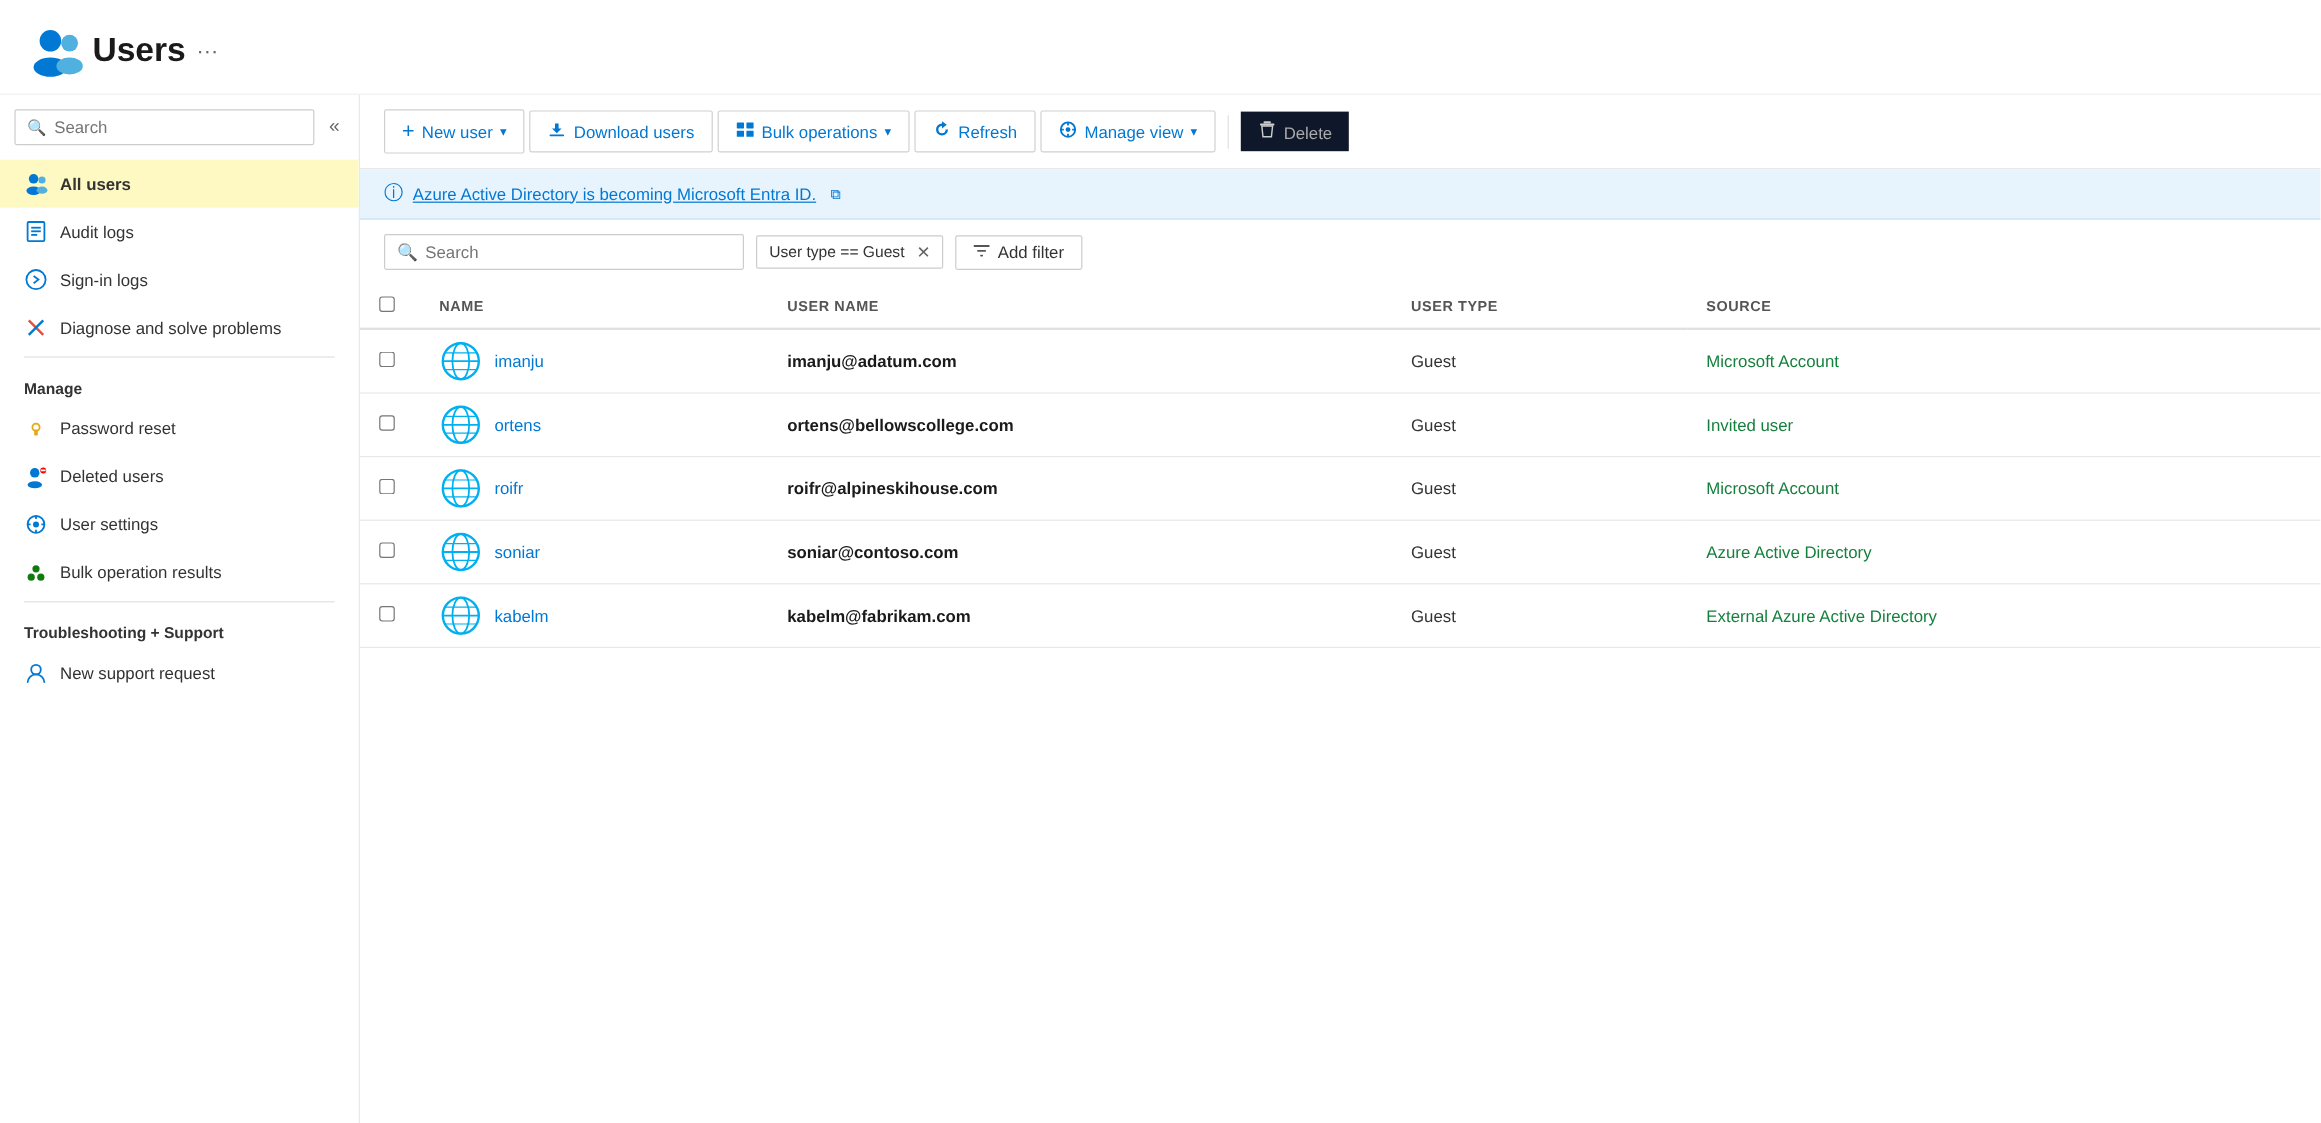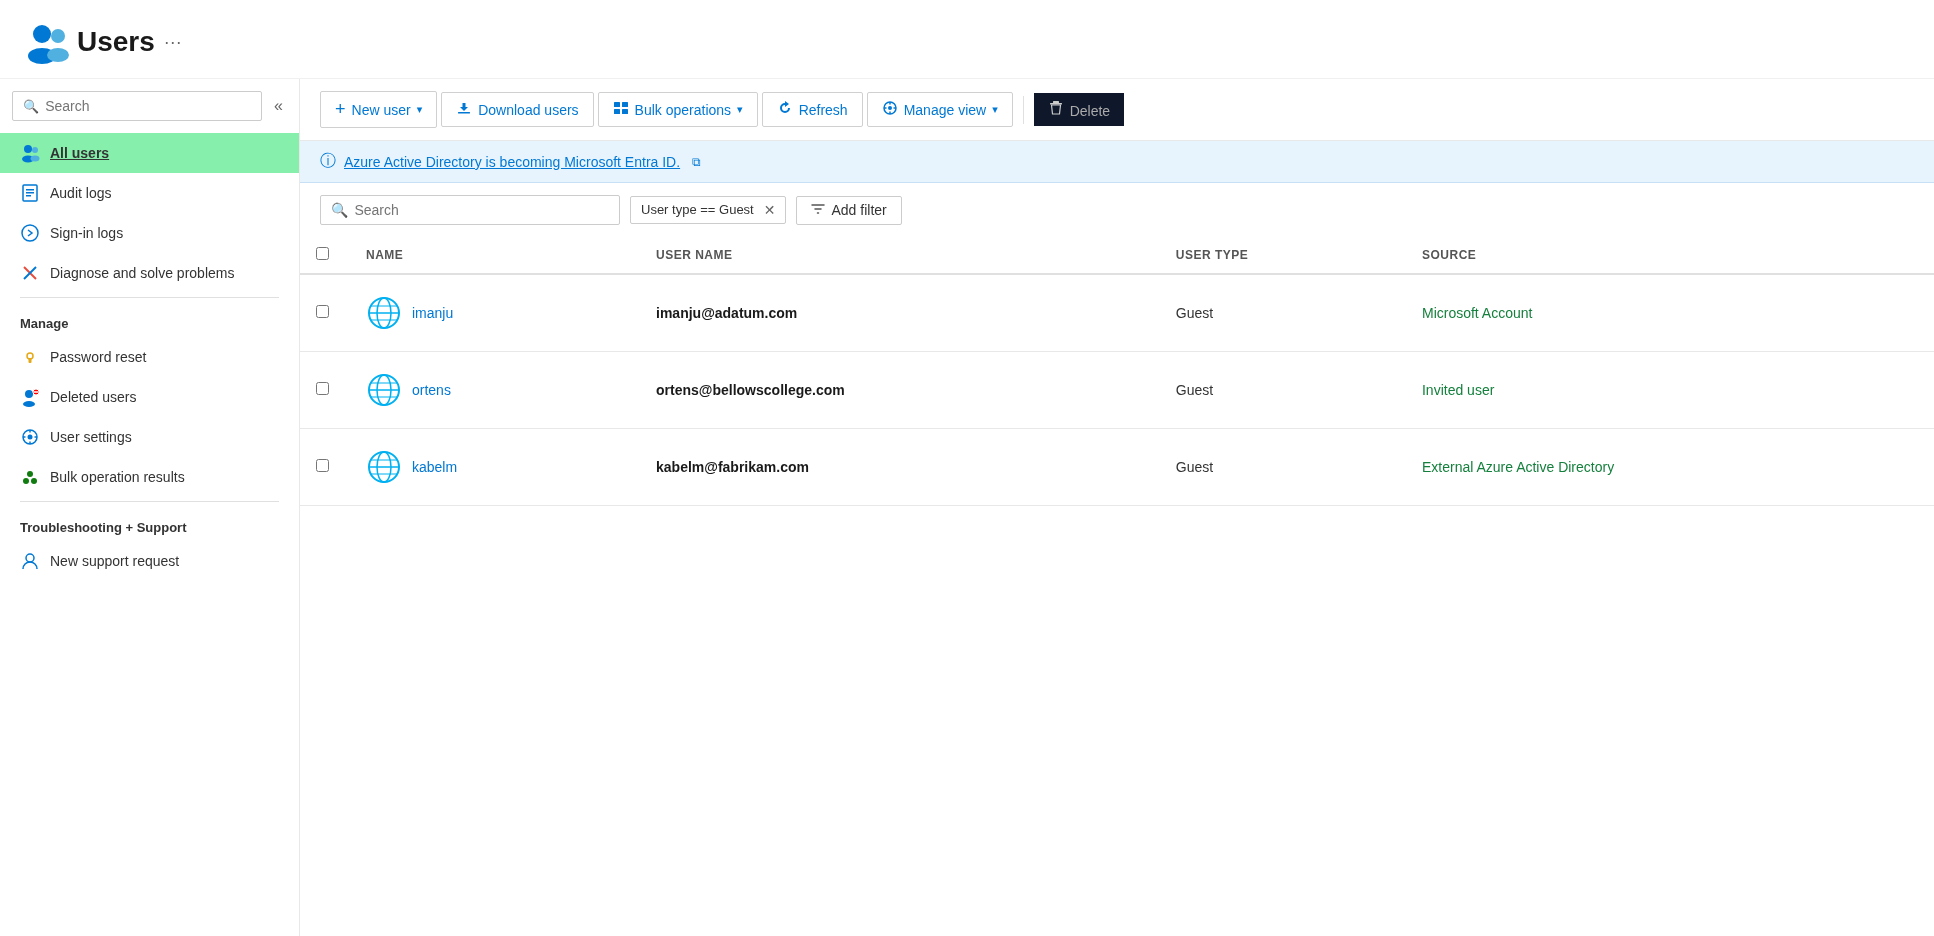--- a/index.html
+++ b/index.html
@@ -16,21 +16,21 @@
 
     
     .sidebar { width: 300px; min-width: 300px; border-right: 1px solid #e8e8e8; display: flex; flex-direction: column; padding: 12px 0; overflow-y: auto; }
     .sidebar-search-row { display: flex; align-items: center; padding: 0 12px 12px 12px; gap: 8px; }
     .sidebar-search { display: flex; align-items: center; border: 1px solid #ccc; border-radius: 2px; padding: 6px 10px; flex: 1; gap: 6px; background: #fff; }
     .sidebar-search input { border: none; outline: none; font-size: 14px; width: 100%; color: #333; }
     .sidebar-search-icon { color: #666; font-size: 13px; }
     .collapse-btn { background: none; border: none; cursor: pointer; color: #666; font-size: 16px; padding: 4px; }
 
     .sidebar-item { display: flex; align-items: center; padding: 10px 20px; cursor: pointer; gap: 10px; color: #333; font-size: 14px; }
-    .sidebar-item.active { background: #86efac; font-weight: 600; text-decoration: underline; }
+    .sidebar-item.active { background: #fef9c3; font-weight: 600; }
     .sidebar-item-icon { width: 20px; height: 20px; display: flex; align-items: center; justify-content: center; flex-shrink: 0; }
 
     .sidebar-section-label { padding: 14px 20px 6px 20px; font-size: 13px; font-weight: 700; color: #333; }
     .sidebar-divider { border: none; border-top: 1px solid #e0e0e0; margin: 4px 20px; }
 
     
     .content { flex: 1; display: flex; flex-direction: column; overflow: hidden; }
 
     
     .toolbar { display: flex; align-items: center; padding: 12px 20px; gap: 4px; border-bottom: 1px solid #e8e8e8; flex-wrap: nowrap; }
@@ -51,21 +51,21 @@
     .filter-search input { border: none; outline: none; font-size: 14px; width: 100%; }
     .filter-tag { display: flex; align-items: flex-start; background: #fff; border: 1px solid #ccc; border-radius: 2px; padding: 5px 10px; gap: 6px; font-size: 13px; color: #333; }
     .filter-tag-x { cursor: pointer; color: #666; font-size: 14px; margin-left: 4px; }
     .add-filter-btn { display: flex; align-items: center; gap: 6px; padding: 5px 14px; border: 1px solid #ccc; background: #fff; cursor: pointer; border-radius: 2px; font-size: 14px; color: #333; }
 
     
     .table-container { flex: 1; overflow-y: auto; }
     table { width: 100%; border-collapse: collapse; }
     thead th { padding: 10px 16px; text-align: left; font-size: 12px; font-weight: 700; color: #555; text-transform: uppercase; border-bottom: 2px solid #e0e0e0; letter-spacing: 0.5px; }
     tbody tr { border-bottom: 1px solid #e8e8e8; }
-    tbody td { padding: 20px 16px; font-size: 14px; vertical-align: middle; }
+    tbody td { padding: 8px 16px; font-size: 14px; vertical-align: middle; }
     .user-name-link { color: #0078d4; cursor: pointer; text-decoration: none; font-weight: 500; }
     .user-email { font-weight: 700; color: #1a1a1a; }
     .source-link { color: #15803d; }
     .globe-icon-cell { display: flex; align-items: center; gap: 10px; }
 
     
     .globe-svg { width: 36px; height: 36px; }
   </style>
 </head>
 <body>
@@ -343,20 +343,56 @@
               <td><input type="checkbox" style=""></td>
               <td>
       <div class="globe-icon-cell">
         <svg class="globe-svg" viewBox="0 0 36 36" xmlns="http://www.w3.org/2000/svg">
           <circle cx="18" cy="18" r="15" fill="none" stroke="#00b0f0" stroke-width="2"></circle>
           <ellipse cx="18" cy="18" rx="7" ry="15" fill="none" stroke="#00b0f0" stroke-width="1.5"></ellipse>
           <line x1="3" y1="18" x2="33" y2="18" stroke="#00b0f0" stroke-width="1.5"></line>
           <line x1="5" y1="11" x2="31" y2="11" stroke="#00b0f0" stroke-width="1"></line>
           <line x1="5" y1="25" x2="31" y2="25" stroke="#00b0f0" stroke-width="1"></line>
         </svg>
+        <a class="user-name-link">roifr</a>
+      </div>
+    </td>
+              <td><span class="user-email">roifr@alpineskihouse.com</span></td>
+              <td>Guest</td>
+              <td><span class="source-link">Microsoft Account</span></td>
+            </tr>
+            <tr>
+              <td><input type="checkbox" style=""></td>
+              <td>
+      <div class="globe-icon-cell">
+        <svg class="globe-svg" viewBox="0 0 36 36" xmlns="http://www.w3.org/2000/svg">
+          <circle cx="18" cy="18" r="15" fill="none" stroke="#00b0f0" stroke-width="2"></circle>
+          <ellipse cx="18" cy="18" rx="7" ry="15" fill="none" stroke="#00b0f0" stroke-width="1.5"></ellipse>
+          <line x1="3" y1="18" x2="33" y2="18" stroke="#00b0f0" stroke-width="1.5"></line>
+          <line x1="5" y1="11" x2="31" y2="11" stroke="#00b0f0" stroke-width="1"></line>
+          <line x1="5" y1="25" x2="31" y2="25" stroke="#00b0f0" stroke-width="1"></line>
+        </svg>
+        <a class="user-name-link">soniar</a>
+      </div>
+    </td>
+              <td><span class="user-email">soniar@contoso.com</span></td>
+              <td>Guest</td>
+              <td><span class="source-link">Azure Active Directory</span></td>
+            </tr>
+            <tr>
+              <td><input type="checkbox" style=""></td>
+              <td>
+      <div class="globe-icon-cell">
+        <svg class="globe-svg" viewBox="0 0 36 36" xmlns="http://www.w3.org/2000/svg">
+          <circle cx="18" cy="18" r="15" fill="none" stroke="#00b0f0" stroke-width="2"></circle>
+          <ellipse cx="18" cy="18" rx="7" ry="15" fill="none" stroke="#00b0f0" stroke-width="1.5"></ellipse>
+          <line x1="3" y1="18" x2="33" y2="18" stroke="#00b0f0" stroke-width="1.5"></line>
+          <line x1="5" y1="11" x2="31" y2="11" stroke="#00b0f0" stroke-width="1"></line>
+          <line x1="5" y1="25" x2="31" y2="25" stroke="#00b0f0" stroke-width="1"></line>
+        </svg>
         <a class="user-name-link">kabelm</a>
       </div>
     </td>
               <td><span class="user-email">kabelm@fabrikam.com</span></td>
               <td>Guest</td>
               <td><span class="source-link">External Azure Active Directory</span></td>
             </tr>
           </tbody>
       </table>
     </div>

